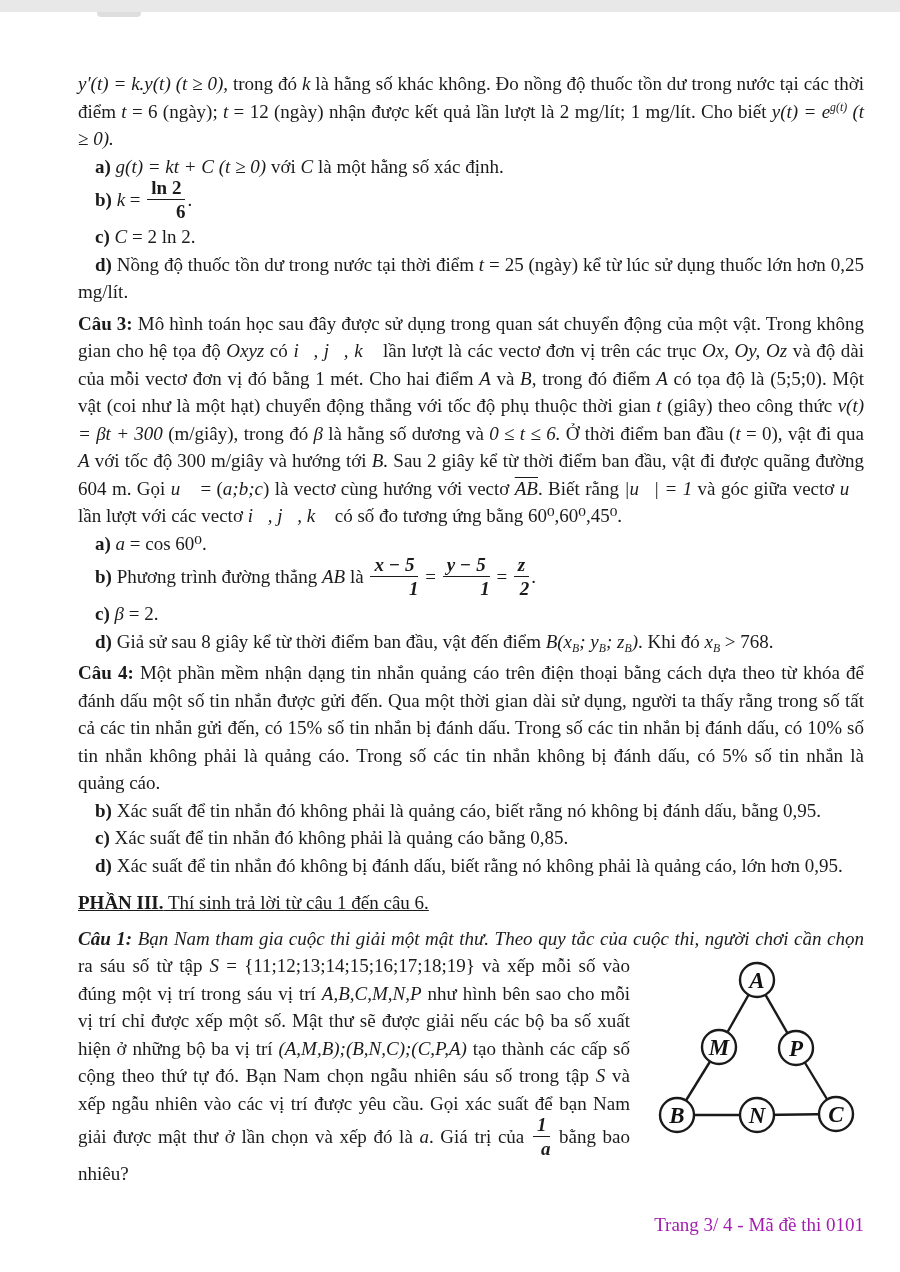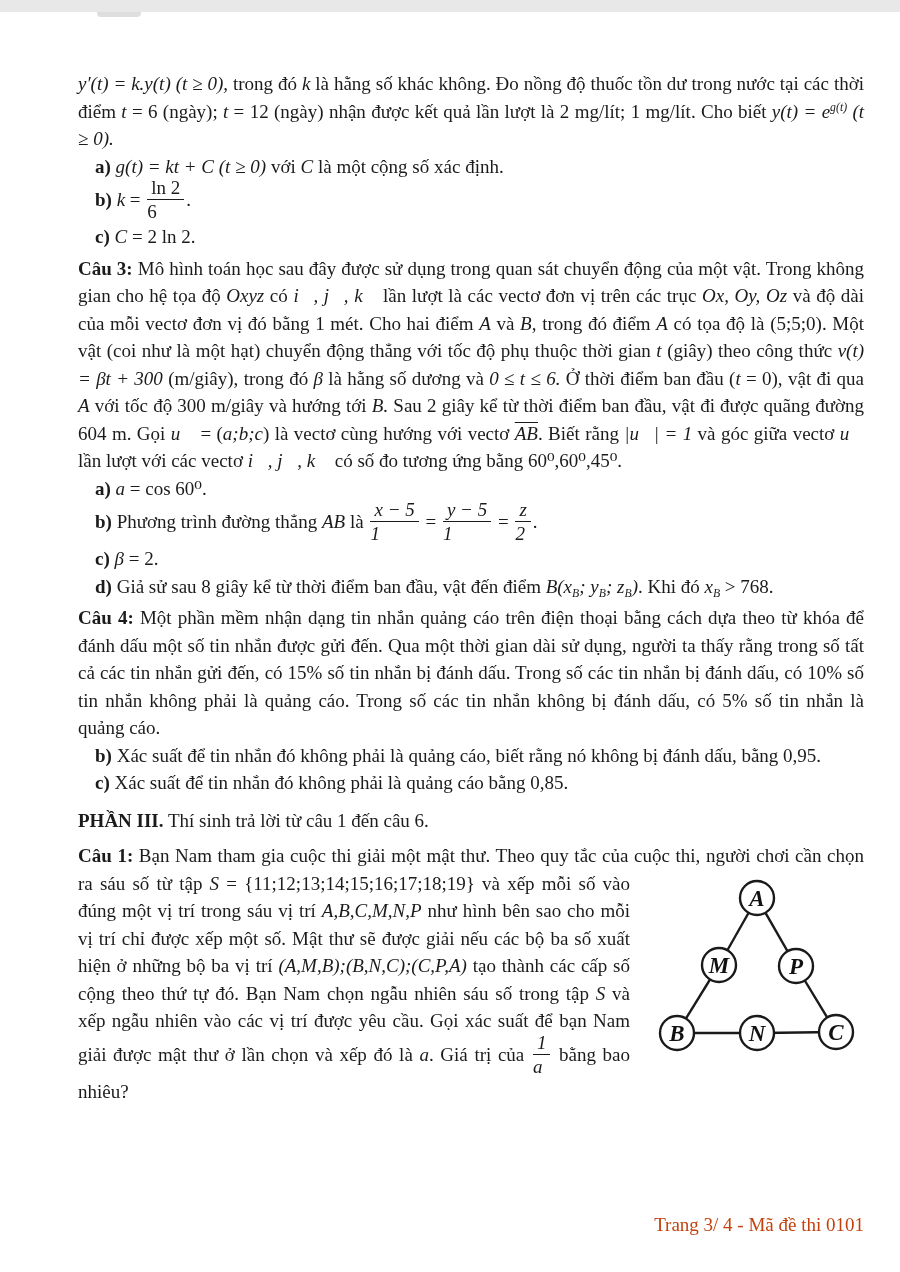--- a/index.html
+++ b/index.html
@@ -8,64 +8,66 @@
     background:#ffffff;overflow:hidden;color:#1b1b1b;
     font-family:"Liberation Serif","DejaVu Serif",serif;
   }
   .scan-mark{position:absolute;top:0;left:97px;width:44px;height:5px;
     background:#c2c2c2;opacity:.55;border-radius:0 0 4px 4px;}
   .content{position:absolute;left:78px;top:58px;width:786px;}
   .content p{margin:0;font-size:19px;line-height:27.5px;text-align:justify;}
   .opt{text-indent:17px;}
   .mt4{margin-top:4px !important;}
   .mt6{margin-top:6px !important;}
-  .mt8{margin-top:8px !important;}
-  .mt10{margin-top:10px !important;}
+  .mt8{margin-top:8px !important;font-style:italic;}
+  .mt10{margin-top:10px !important;text-decoration:underline;}
   .jfull{text-align-last:justify;}
   .b{font-weight:700;}
   .it{font-style:italic;}
   .sup{font-size:0.62em;vertical-align:7px;line-height:0;}
   .sub{font-size:0.62em;vertical-align:-4px;line-height:0;font-style:italic;}
   .ov{font-style:italic;text-decoration:overline;}
-  .frac{display:inline-block;vertical-align:middle;text-align:left;
-    line-height:1.0;margin:0 2px;transform:translateY(-2px);text-indent:0;}
+  .frac{display:inline-block;vertical-align:middle;text-align:right;
+    line-height:1.0;margin:0 2px;transform:translateY(-2px);text-indent:0;font-weight:bold;}
   .frac .fn{display:block;padding:0 4px 2px;border-bottom:1.4px solid #1b1b1b;}
   .frac .fd{display:block;padding-top:2px;}
   .frac.it{font-style:italic;}
   .c1wrap{overflow:visible;}
   .diagram{float:right;width:222px;height:196px;margin:2px 0 0 12px;}
   .diagram svg{width:100%;height:100%;display:block;}
   .diagram line{stroke:#1a1a1a;stroke-width:2.4;}
   .diagram circle{fill:#ffffff;stroke:#1a1a1a;stroke-width:2.4;}
   .diagram text{font-family:"Liberation Serif","DejaVu Serif",serif;
     font-style:italic;font-weight:700;font-size:23px;fill:#111;}
   .footer{position:absolute;top:1202px;right:36px;font-size:19px;
-    font-family:"Liberation Serif","DejaVu Serif",serif;color:#c2410c;}
+    font-family:"Liberation Serif","DejaVu Serif",serif;color:#a21caf;}
 </style>
 </head>
 <body>
 
 <div class="page">
   <div class="scan-mark"></div>
 
   <div class="content">
     <p><span class="it">y′(t) = k.y(t) (t ≥ 0),</span><span> trong đó </span><span class="it">k</span><span> là hằng số khác không. Đo nồng độ thuốc tồn dư trong nước tại các thời điểm </span><span class="it">t</span><span> = 6 (ngày); </span><span class="it">t</span><span> = 12 (ngày) nhận được kết quả lần lượt là 2 mg/lít; 1 mg/lít. Cho biết </span><span class="it">y(t) = e</span><span class="sup it">g(t)</span><span class="it"> (t ≥ 0).</span></p>
-    <p class="opt"><span class="b">a) </span><span class="it">g(t) = kt + C (t ≥ 0)</span><span> với </span><span class="it">C</span><span> là một cộng số xác định.</span></p>
+    <p class="opt"><span class="b">a) </span><span class="it">g(t) = kt + C (t ≥ 0)</span><span> với </span><span class="it">C</span><span> là một hằng số xác định.</span></p>
     <p class="opt"><span class="b">b) </span><span class="it">k</span><span> = </span><span class="frac"><span class="fn">ln 2</span><span class="fd">6</span></span><span>.</span></p>
     <p class="opt"><span class="b">c) </span><span class="it">C</span><span> = 2 ln 2.</span></p>
+    <p class="opt"><span class="b">d) </span><span>Nồng độ thuốc tồn dư trong nước tại thời điểm </span><span class="it">t</span><span> = 25 (ngày) kể từ lúc sử dụng thuốc lớn hơn 0,25 mg/lít.</span></p>
 
     <p class="mt4"><span class="b">Câu 3: </span><span>Mô hình toán học sau đây được sử dụng trong quan sát chuyển động của một vật. Trong không gian cho hệ tọa độ </span><span class="it">Oxyz</span><span> có </span><span class="it">i⃗, j⃗, k⃗</span><span> lần lượt là các vectơ đơn vị trên các trục </span><span class="it">Ox, Oy, Oz</span><span> và độ dài của mỗi vectơ đơn vị đó bằng 1 mét. Cho hai điểm </span><span class="it">A</span><span> và </span><span class="it">B</span><span>, trong đó điểm </span><span class="it">A</span><span> có tọa độ là (5;5;0). Một vật (coi như là một hạt) chuyển động thẳng với tốc độ phụ thuộc thời gian </span><span class="it">t</span><span> (giây) theo công thức </span><span class="it">v(t) = βt + 300</span><span> (m/giây), trong đó </span><span class="it">β</span><span> là hằng số dương và </span><span class="it">0 ≤ t ≤ 6.</span><span> Ở thời điểm ban đầu (</span><span class="it">t</span><span> = 0), vật đi qua </span><span class="it">A</span><span> với tốc độ 300 m/giây và hướng tới </span><span class="it">B.</span><span> Sau 2 giây kể từ thời điểm ban đầu, vật đi được quãng đường 604 m. Gọi </span><span class="it">u⃗</span><span> = (</span><span class="it">a;b;c</span><span>) là vectơ cùng hướng với vectơ </span><span class="ov">AB</span><span>. Biết rằng </span><span class="it">|u⃗| = 1</span><span> và góc giữa vectơ </span><span class="it">u⃗</span><span> lần lượt với các vectơ </span><span class="it">i⃗, j⃗, k⃗</span><span> có số đo tương ứng bằng 60⁰,60⁰,45⁰.</span></p>
     <p class="opt"><span class="b">a) </span><span class="it">a</span><span> = cos 60⁰.</span></p>
     <p class="opt"><span class="b">b) </span><span>Phương trình đường thẳng </span><span class="it">AB</span><span> là </span><span class="frac it"><span class="fn">x − 5</span><span class="fd">1</span></span><span> = </span><span class="frac it"><span class="fn">y − 5</span><span class="fd">1</span></span><span> = </span><span class="frac it"><span class="fn">z</span><span class="fd">2</span></span><span>.</span></p>
     <p class="opt"><span class="b">c) </span><span class="it">β</span><span> = 2.</span></p>
     <p class="opt"><span class="b">d) </span><span>Giả sử sau 8 giây kể từ thời điểm ban đầu, vật đến điểm </span><span class="it">B(x</span><span class="sub">B</span><span class="it">; y</span><span class="sub">B</span><span class="it">; z</span><span class="sub">B</span><span class="it">)</span><span>. Khi đó </span><span class="it">x</span><span class="sub">B</span><span> &gt; 768.</span></p>
 
     <p class="mt4"><span class="b">Câu 4: </span><span>Một phần mềm nhận dạng tin nhắn quảng cáo trên điện thoại bằng cách dựa theo từ khóa để đánh dấu một số tin nhắn được gửi đến. Qua một thời gian dài sử dụng, người ta thấy rằng trong số tất cả các tin nhắn gửi đến, có 15% số tin nhắn bị đánh dấu. Trong số các tin nhắn bị đánh dấu, có 10% số tin nhắn không phải là quảng cáo. Trong số các tin nhắn không bị đánh dấu, có 5% số tin nhắn là quảng cáo.</span></p>
     <p class="opt"><span class="b">b) </span><span>Xác suất để tin nhắn đó không phải là quảng cáo, biết rằng nó không bị đánh dấu, bằng 0,95.</span></p>
     <p class="opt"><span class="b">c) </span><span>Xác suất để tin nhắn đó không phải là quảng cáo bằng 0,85.</span></p>
+    <p class="opt"><span class="b">d) </span><span>Xác suất để tin nhắn đó không bị đánh dấu, biết rằng nó không phải là quảng cáo, lớn hơn 0,95.</span></p>
 
     <p class="mt10"><span class="b">PHẦN III.</span><span> Thí sinh trả lời từ câu 1 đến câu 6.</span></p>
 
     <p class="mt8 jfull"><span class="b">Câu 1: </span><span>Bạn Nam tham gia cuộc thi giải một mật thư. Theo quy tắc của cuộc thi, người chơi cần chọn</span></p>
 
     <div class="c1wrap">
       <div class="diagram">
         <svg id="diagram-svg" viewBox="0 0 222 196">
             <line x1="115" y1="26" x2="77" y2="93"></line>
             <line x1="115" y1="26" x2="154" y2="94"></line>

